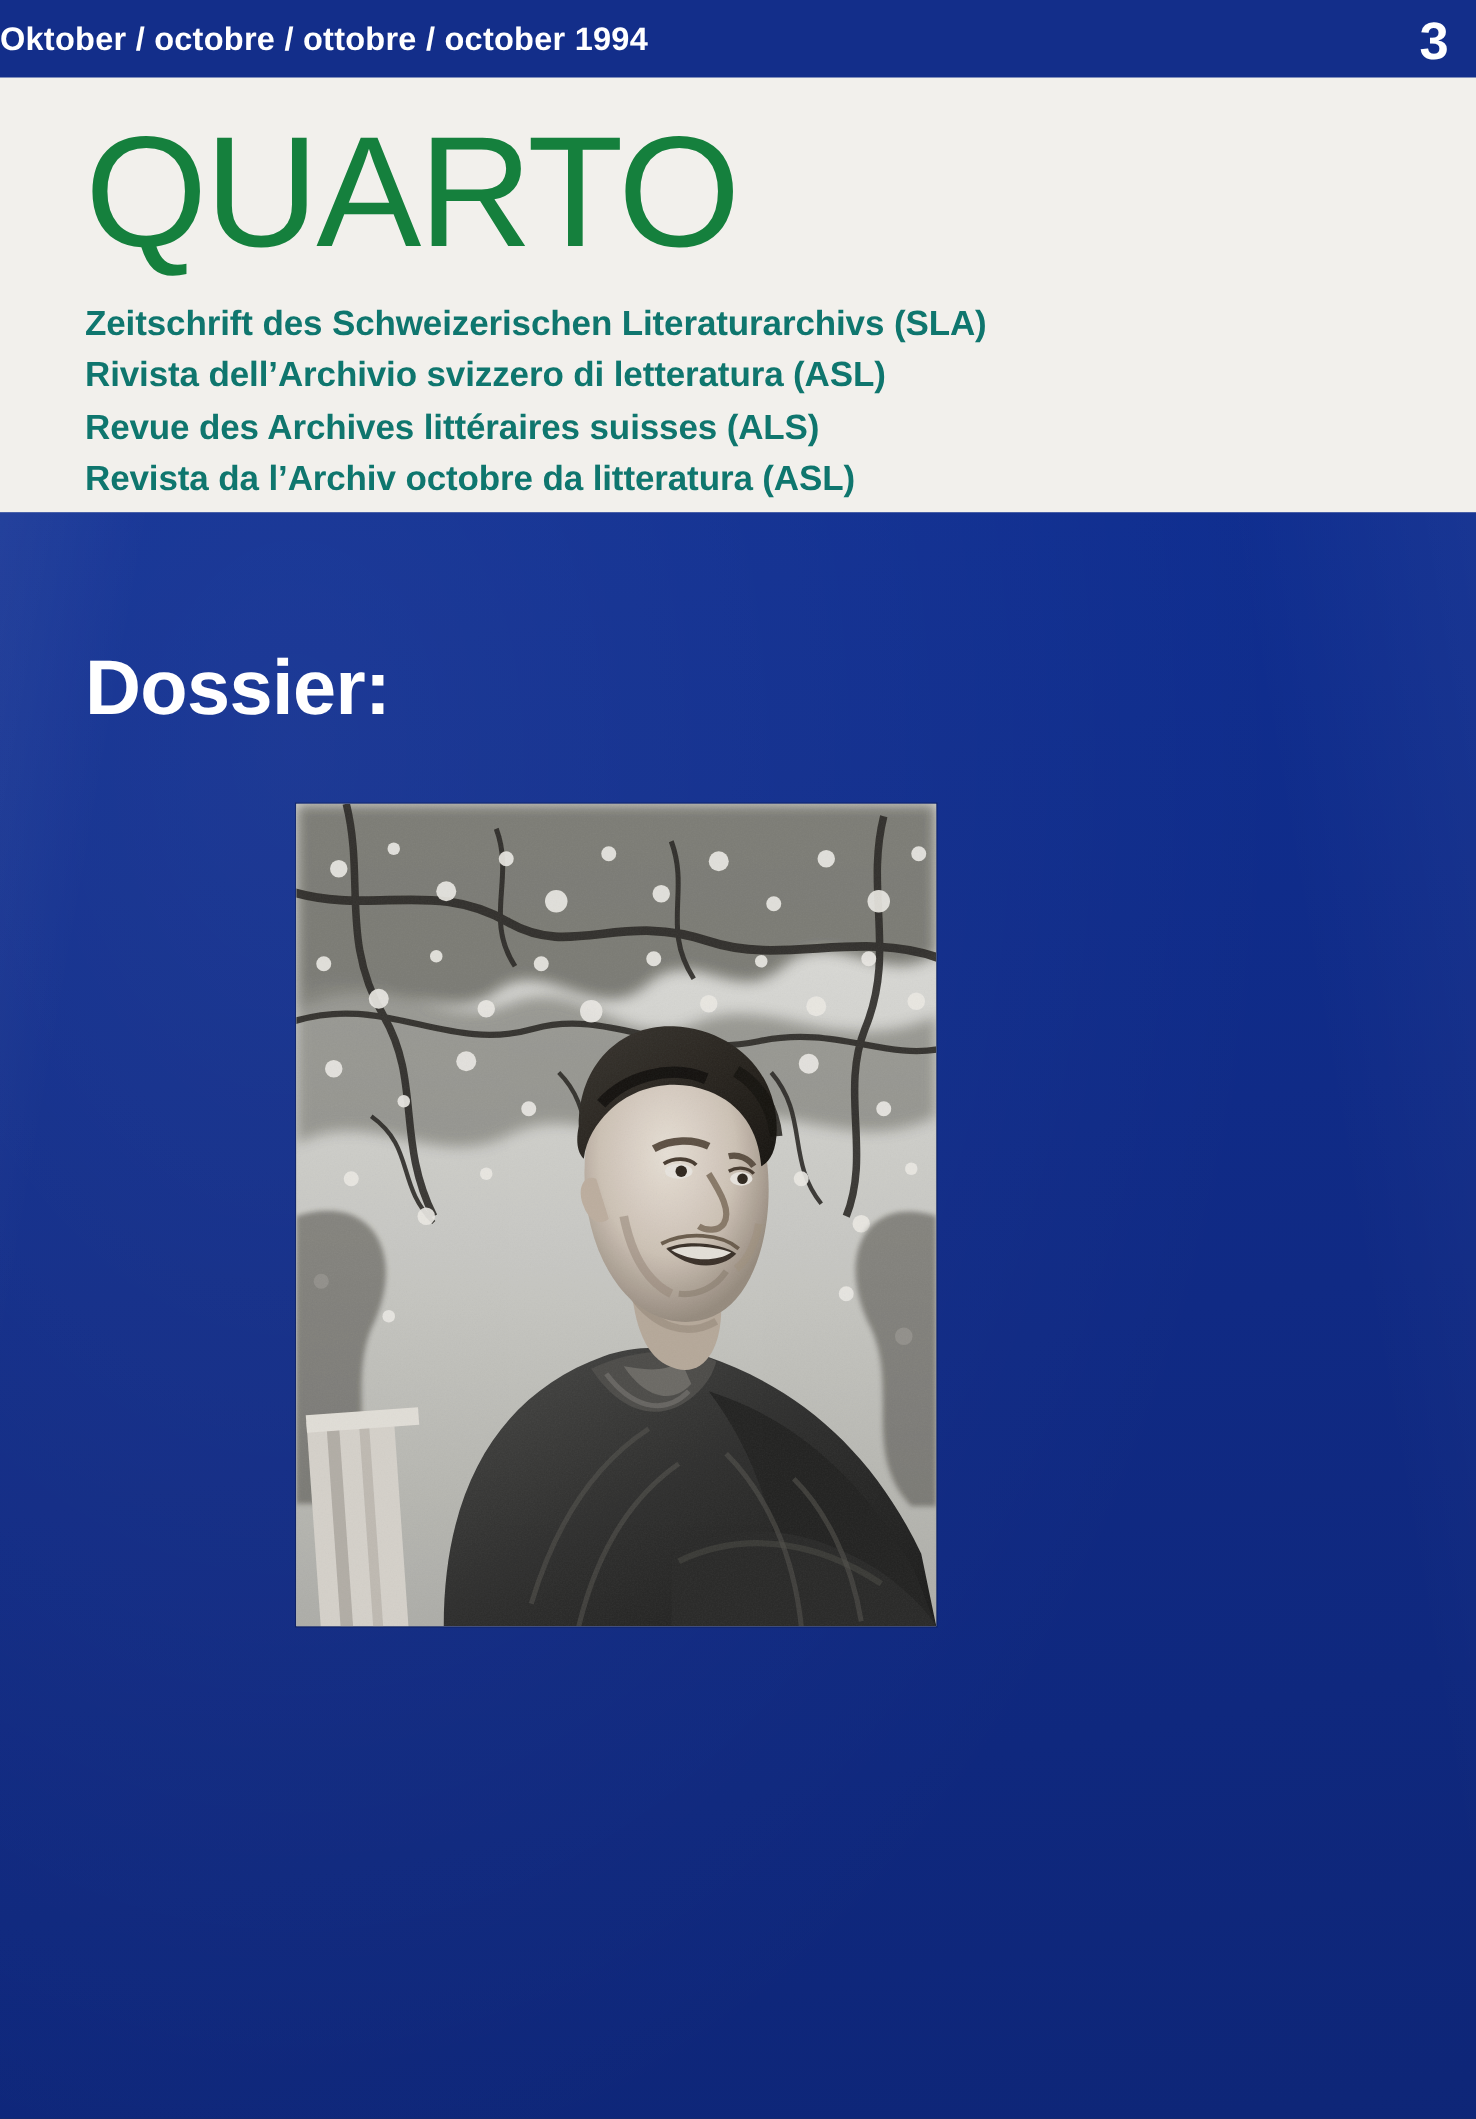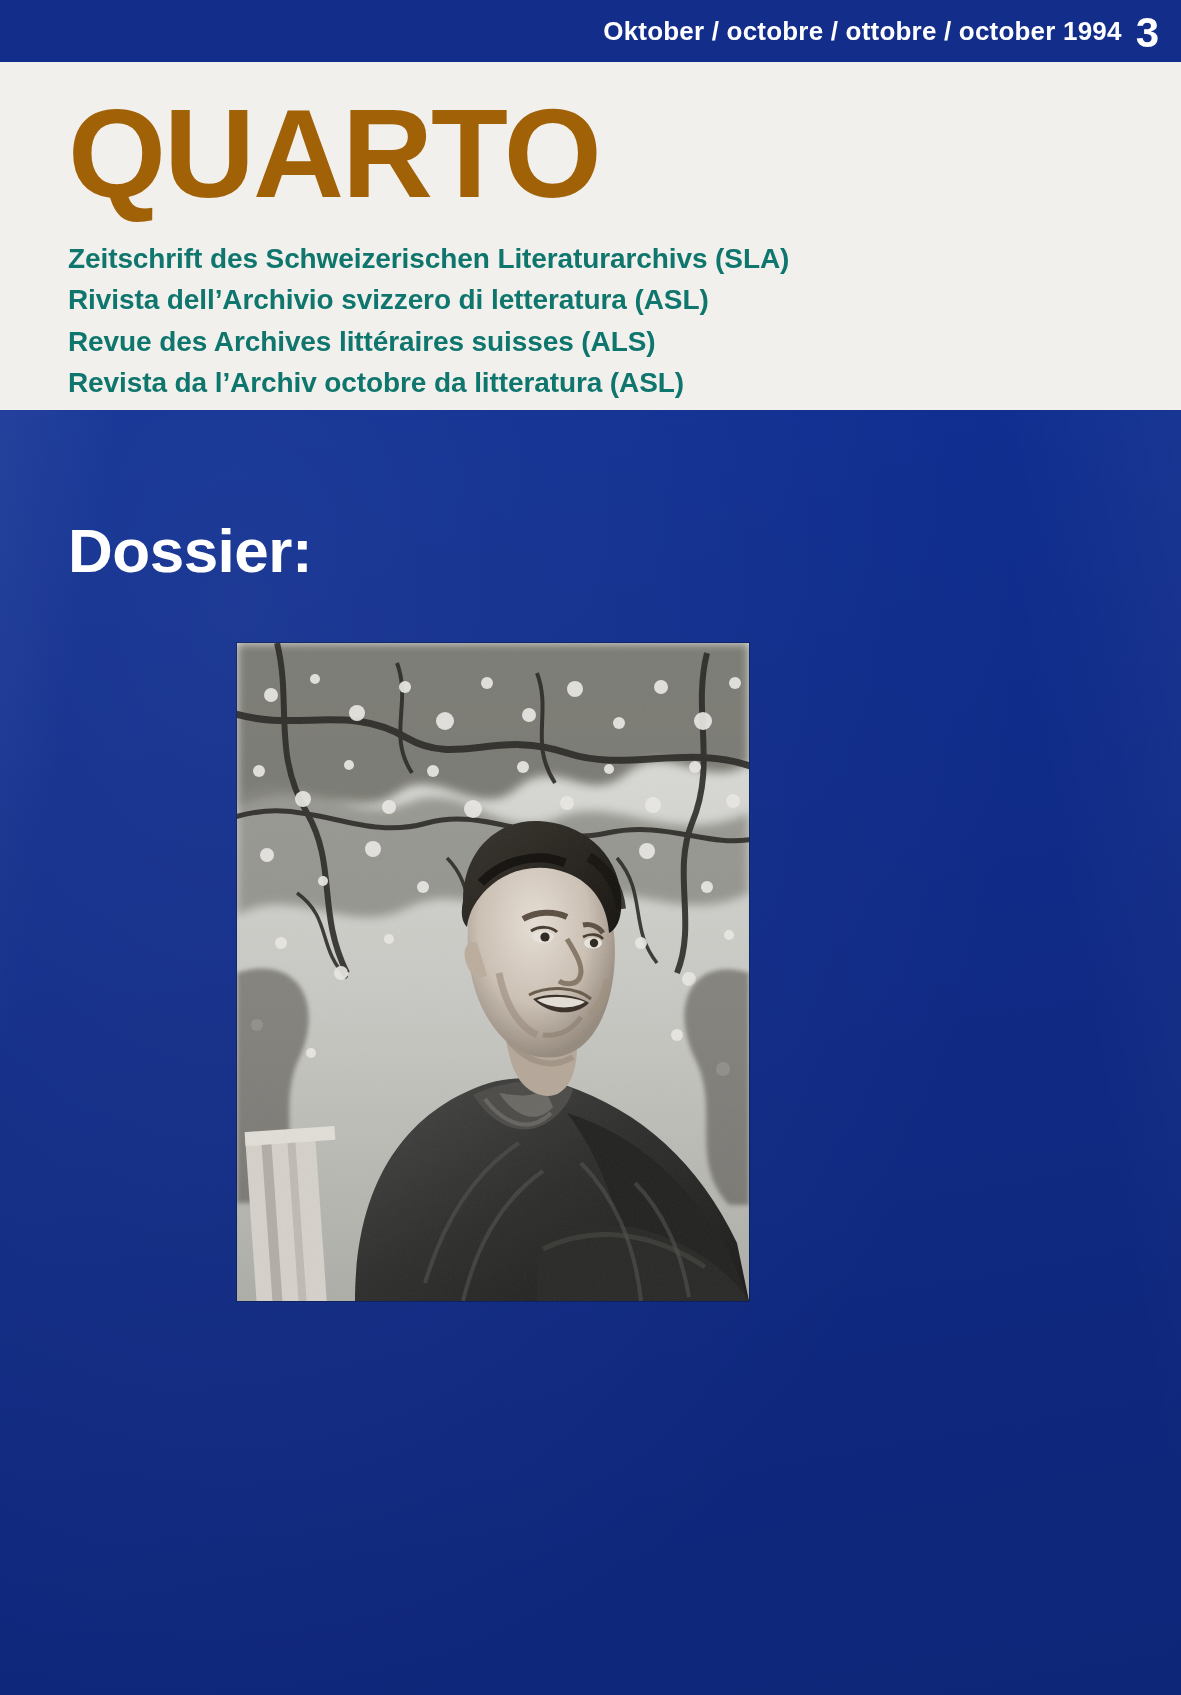--- a/index.html
+++ b/index.html
@@ -19,21 +19,21 @@
   
   .date-bar {
     position: absolute;
     top: 0;
     left: 0;
     width: 1181px;
     height: 62px;
     background: #132e8a;
     display: flex;
     align-items: center;
-    justify-content: flex-end;
+    justify-content: space-between;
     box-sizing: border-box;
     padding-right: 22px;
   }
   .date-text {
     color: #ffffff;
     font-size: 26px;
     font-weight: bold;
     letter-spacing: 0.2px;
     white-space: nowrap;
   }
@@ -53,23 +53,23 @@
     top: 62px;
     left: 0;
     width: 1181px;
     height: 348px;
     background: #f2f0ec;
     box-sizing: border-box;
     padding: 26px 0 0 68px;
   }
   .logo {
     font-size: 126px;
-    font-weight: bold;
+    font-weight: normal;
     letter-spacing: -2px;
-    color: #a16207;
+    color: #15803d;
     line-height: 1.05;
     margin: 0 0 18px 0;
     font-family: "Liberation Sans", sans-serif;
   }
   .subtitle-list {
     margin: 0;
     padding: 0;
     list-style: none;
   }
   .subtitle-list li {

